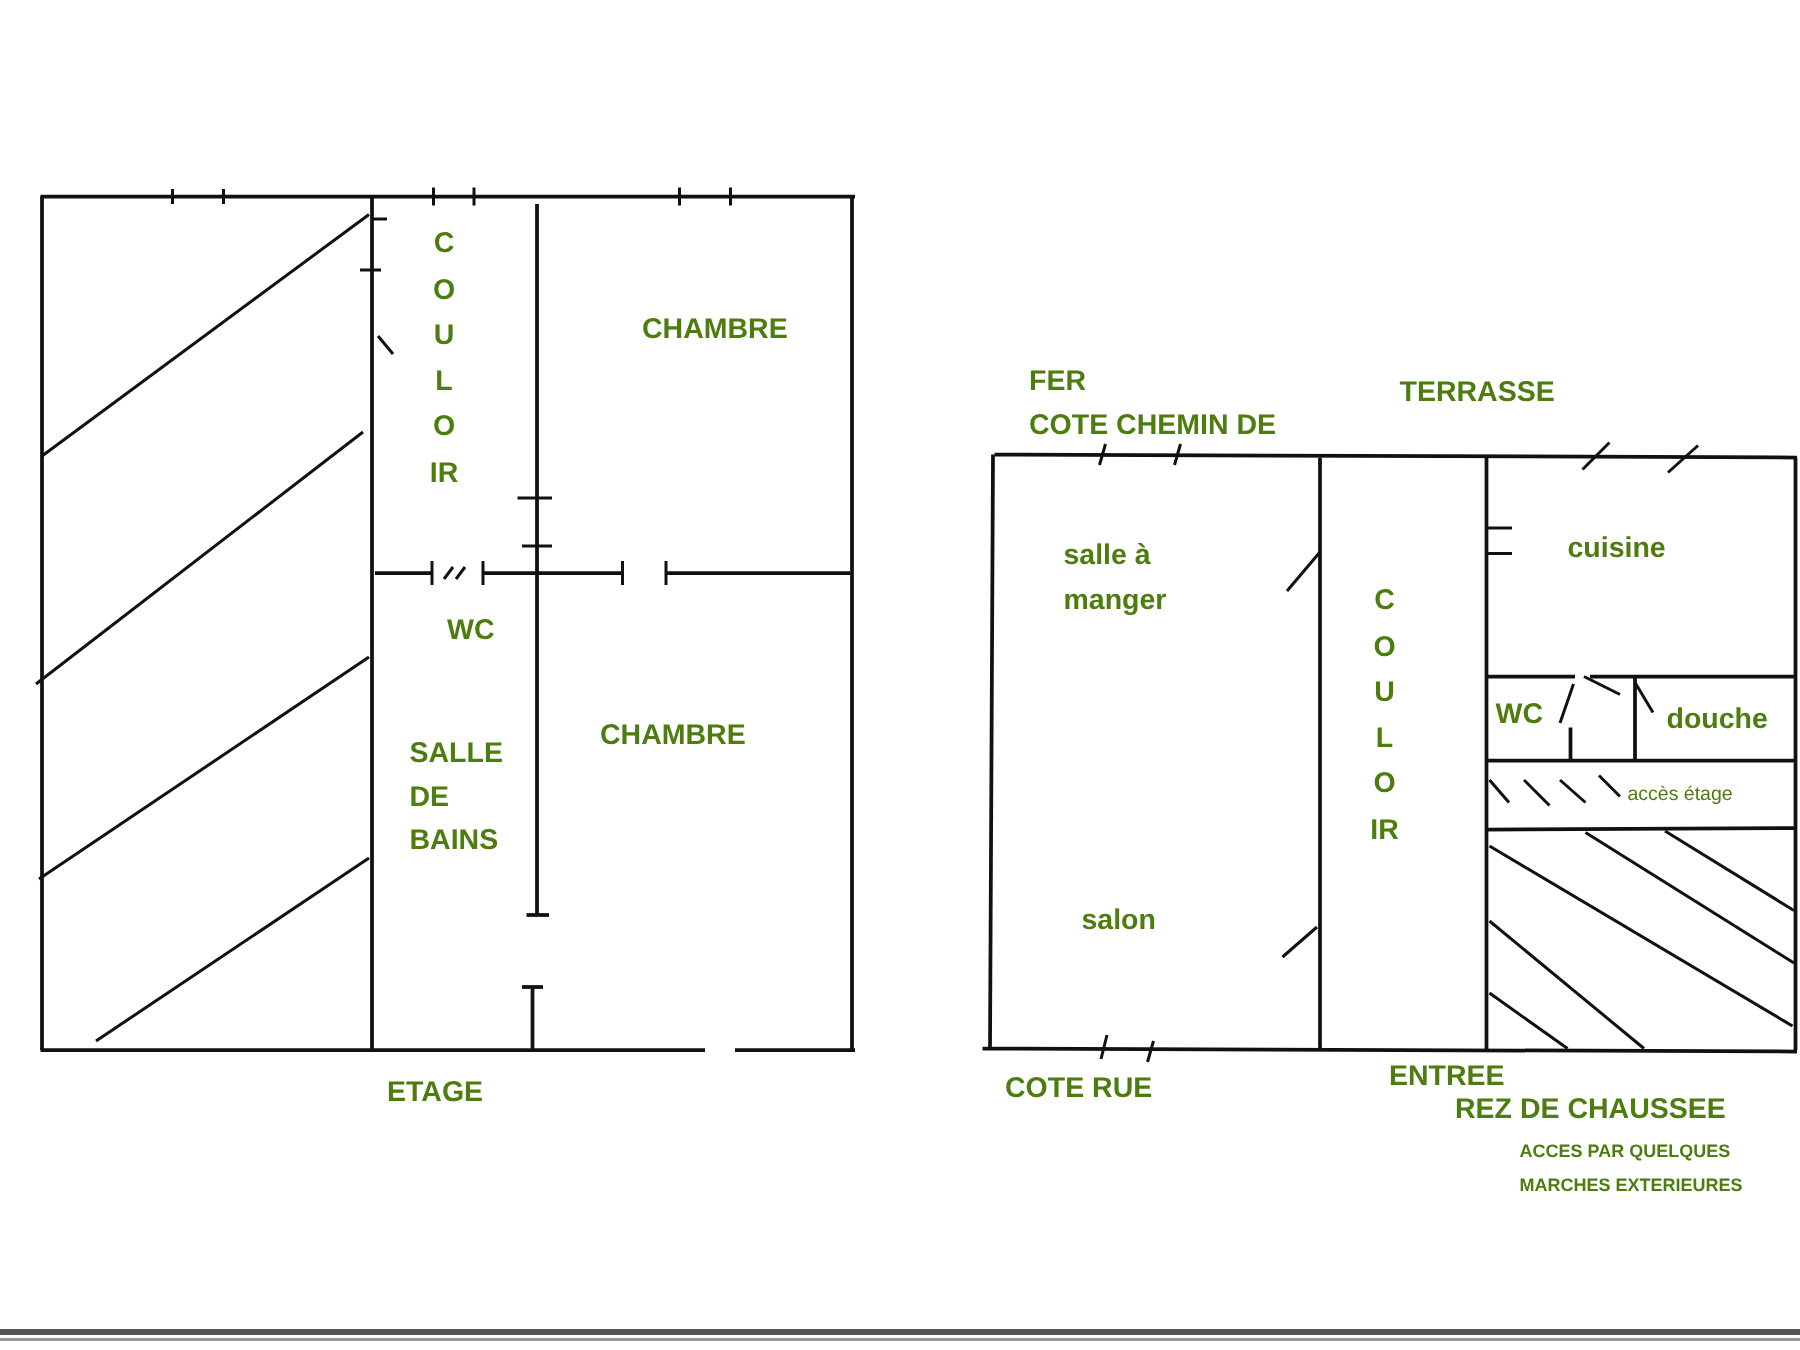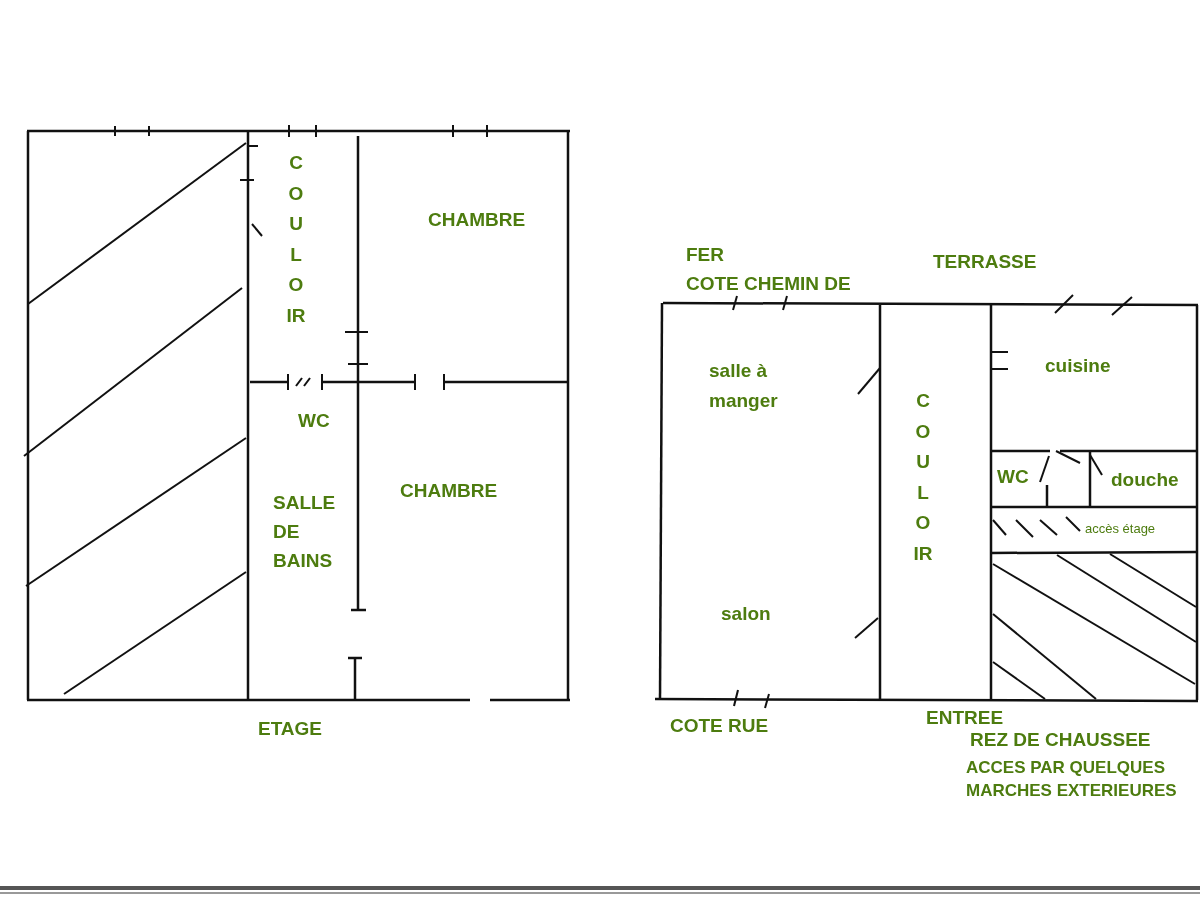--- a/index.html
+++ b/index.html
@@ -6,21 +6,21 @@
     body {
       width: 1200px; height: 900px; background: #ffffff; position: relative; overflow: hidden;
       font-family: "Liberation Sans", "DejaVu Sans", sans-serif;
     }
     #plan { position: absolute; left: 0; top: 0; width: 1200px; height: 900px; }
     .lbl {
       position: absolute; font-weight: bold; color: #4d7c0f; font-size: 19px; line-height: 1.15;
       white-space: nowrap;
       font-family: "Liberation Sans", "DejaVu Sans", sans-serif;
     }
-    .lbl.sm { font-size: 17px; }
+    .lbl.sm { font-size: 12px; margin-left: 47px; }
     .lbl.xs { font-size: 13px; font-weight: normal; }
     .vert { text-align: center; width: 20px; line-height: 30.5px; white-space: normal; word-break: break-all; }
     .stroke { stroke: #111; fill: none; }
   </style>
 </head>
 <body>
 
 <svg id="plan" viewBox="0 0 1200 900" xmlns="http://www.w3.org/2000/svg">
 
   <g class="stroke" stroke-width="2.5">

